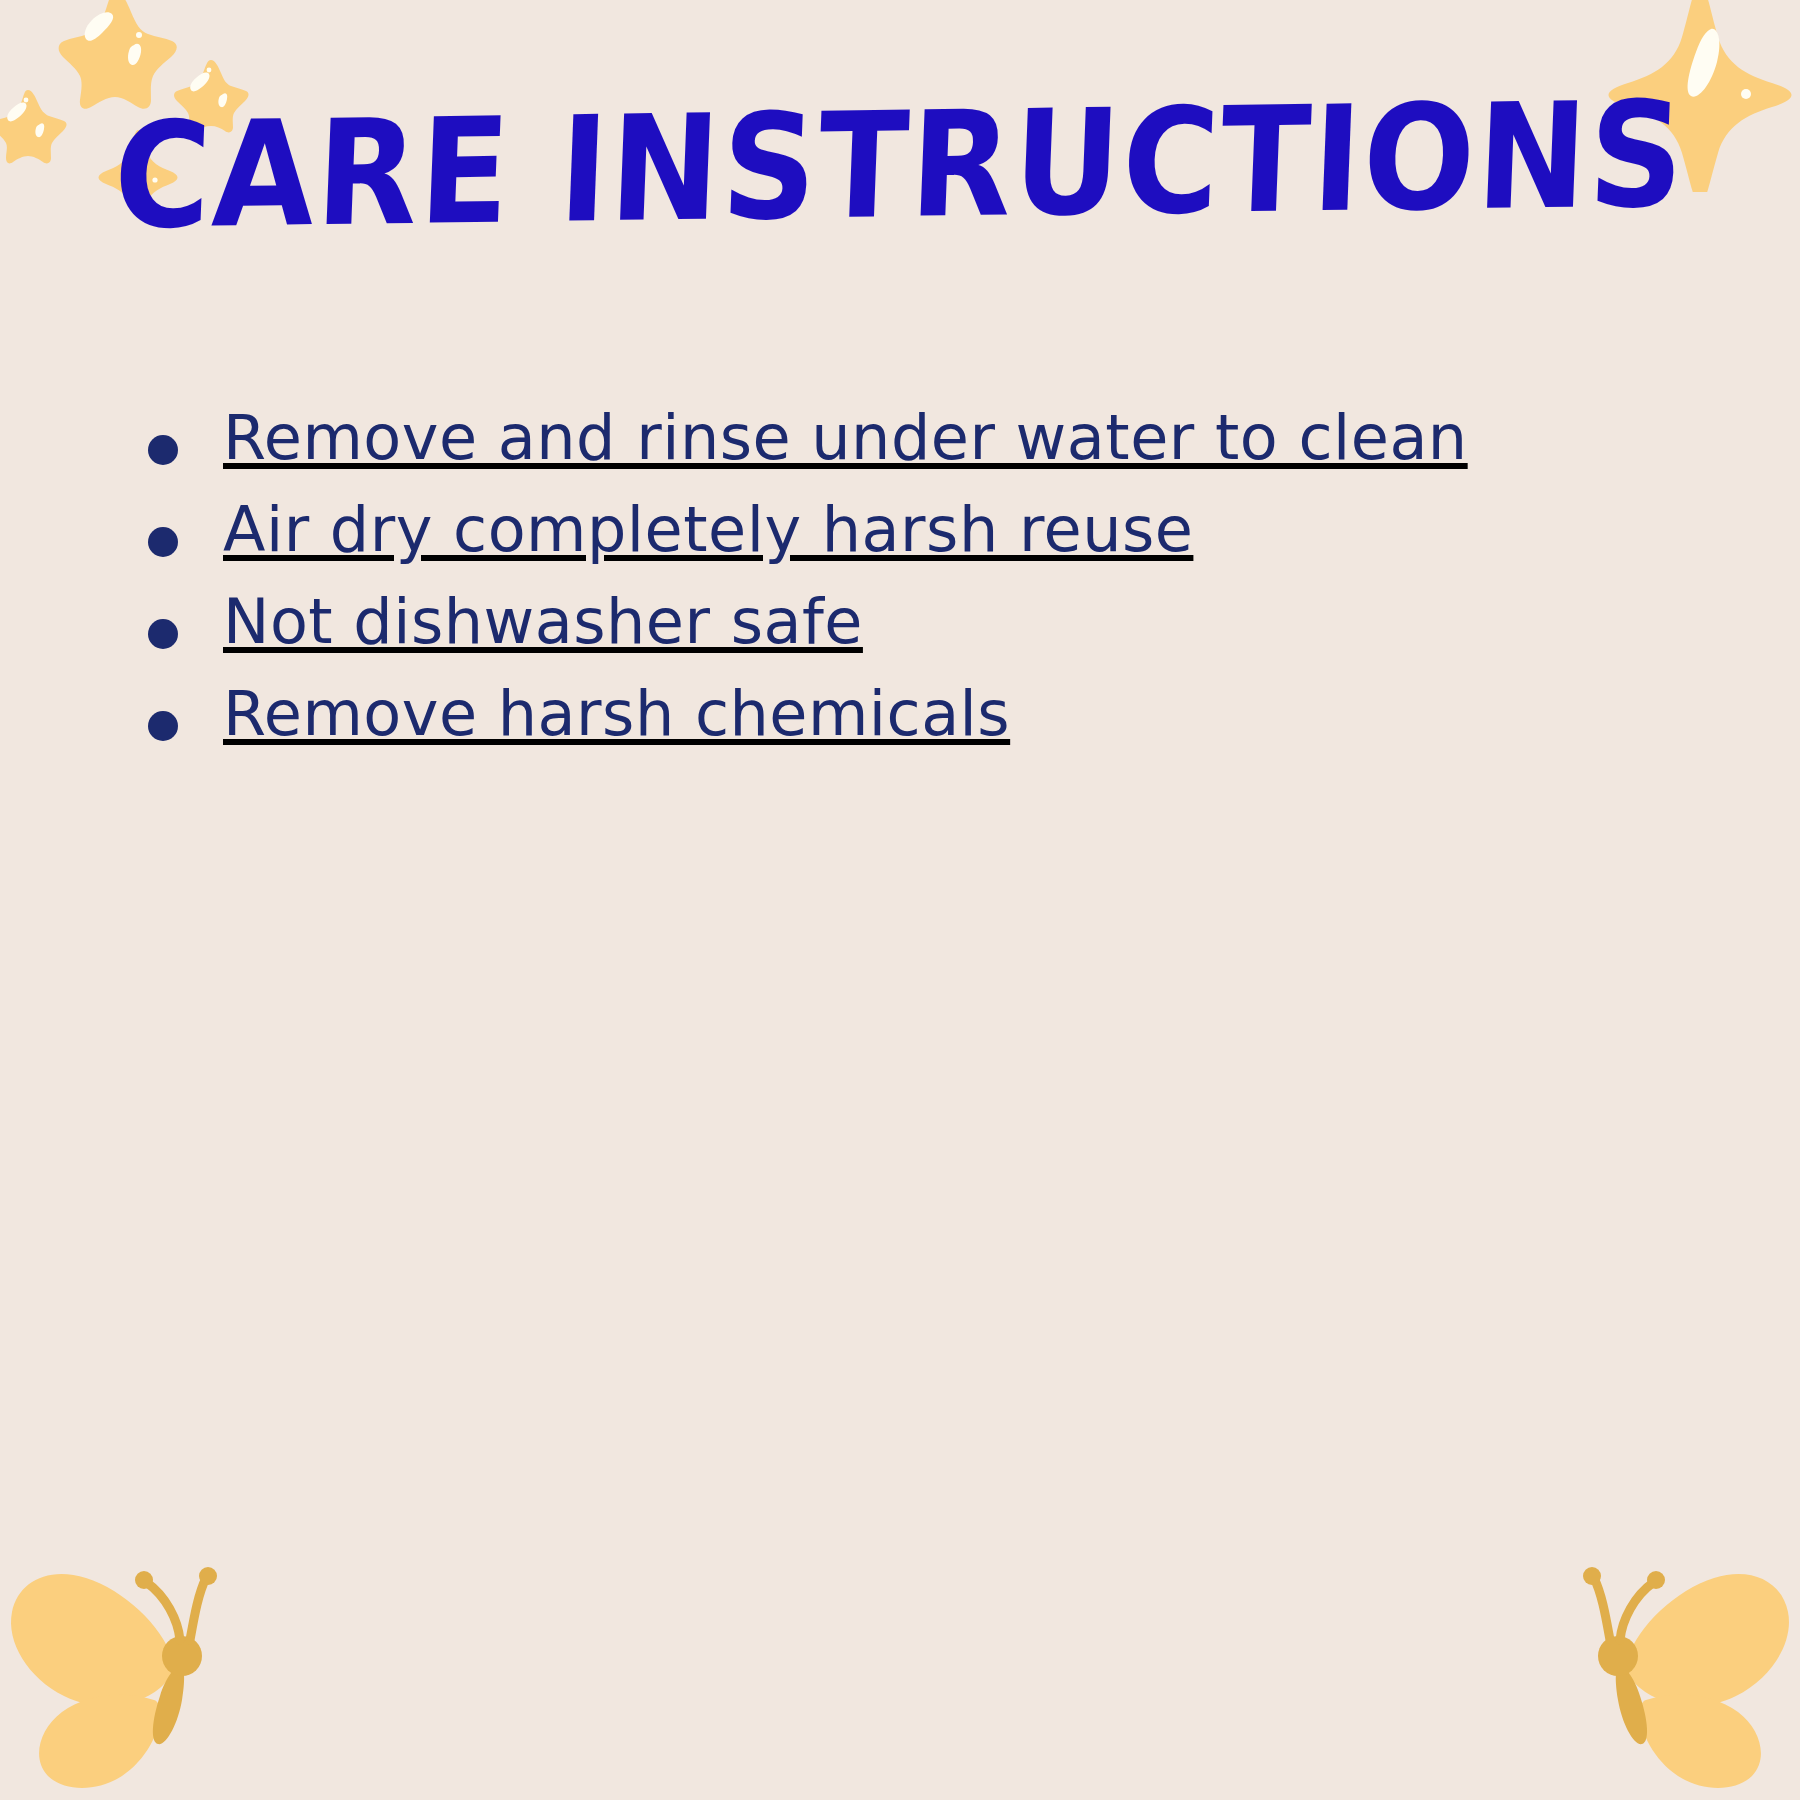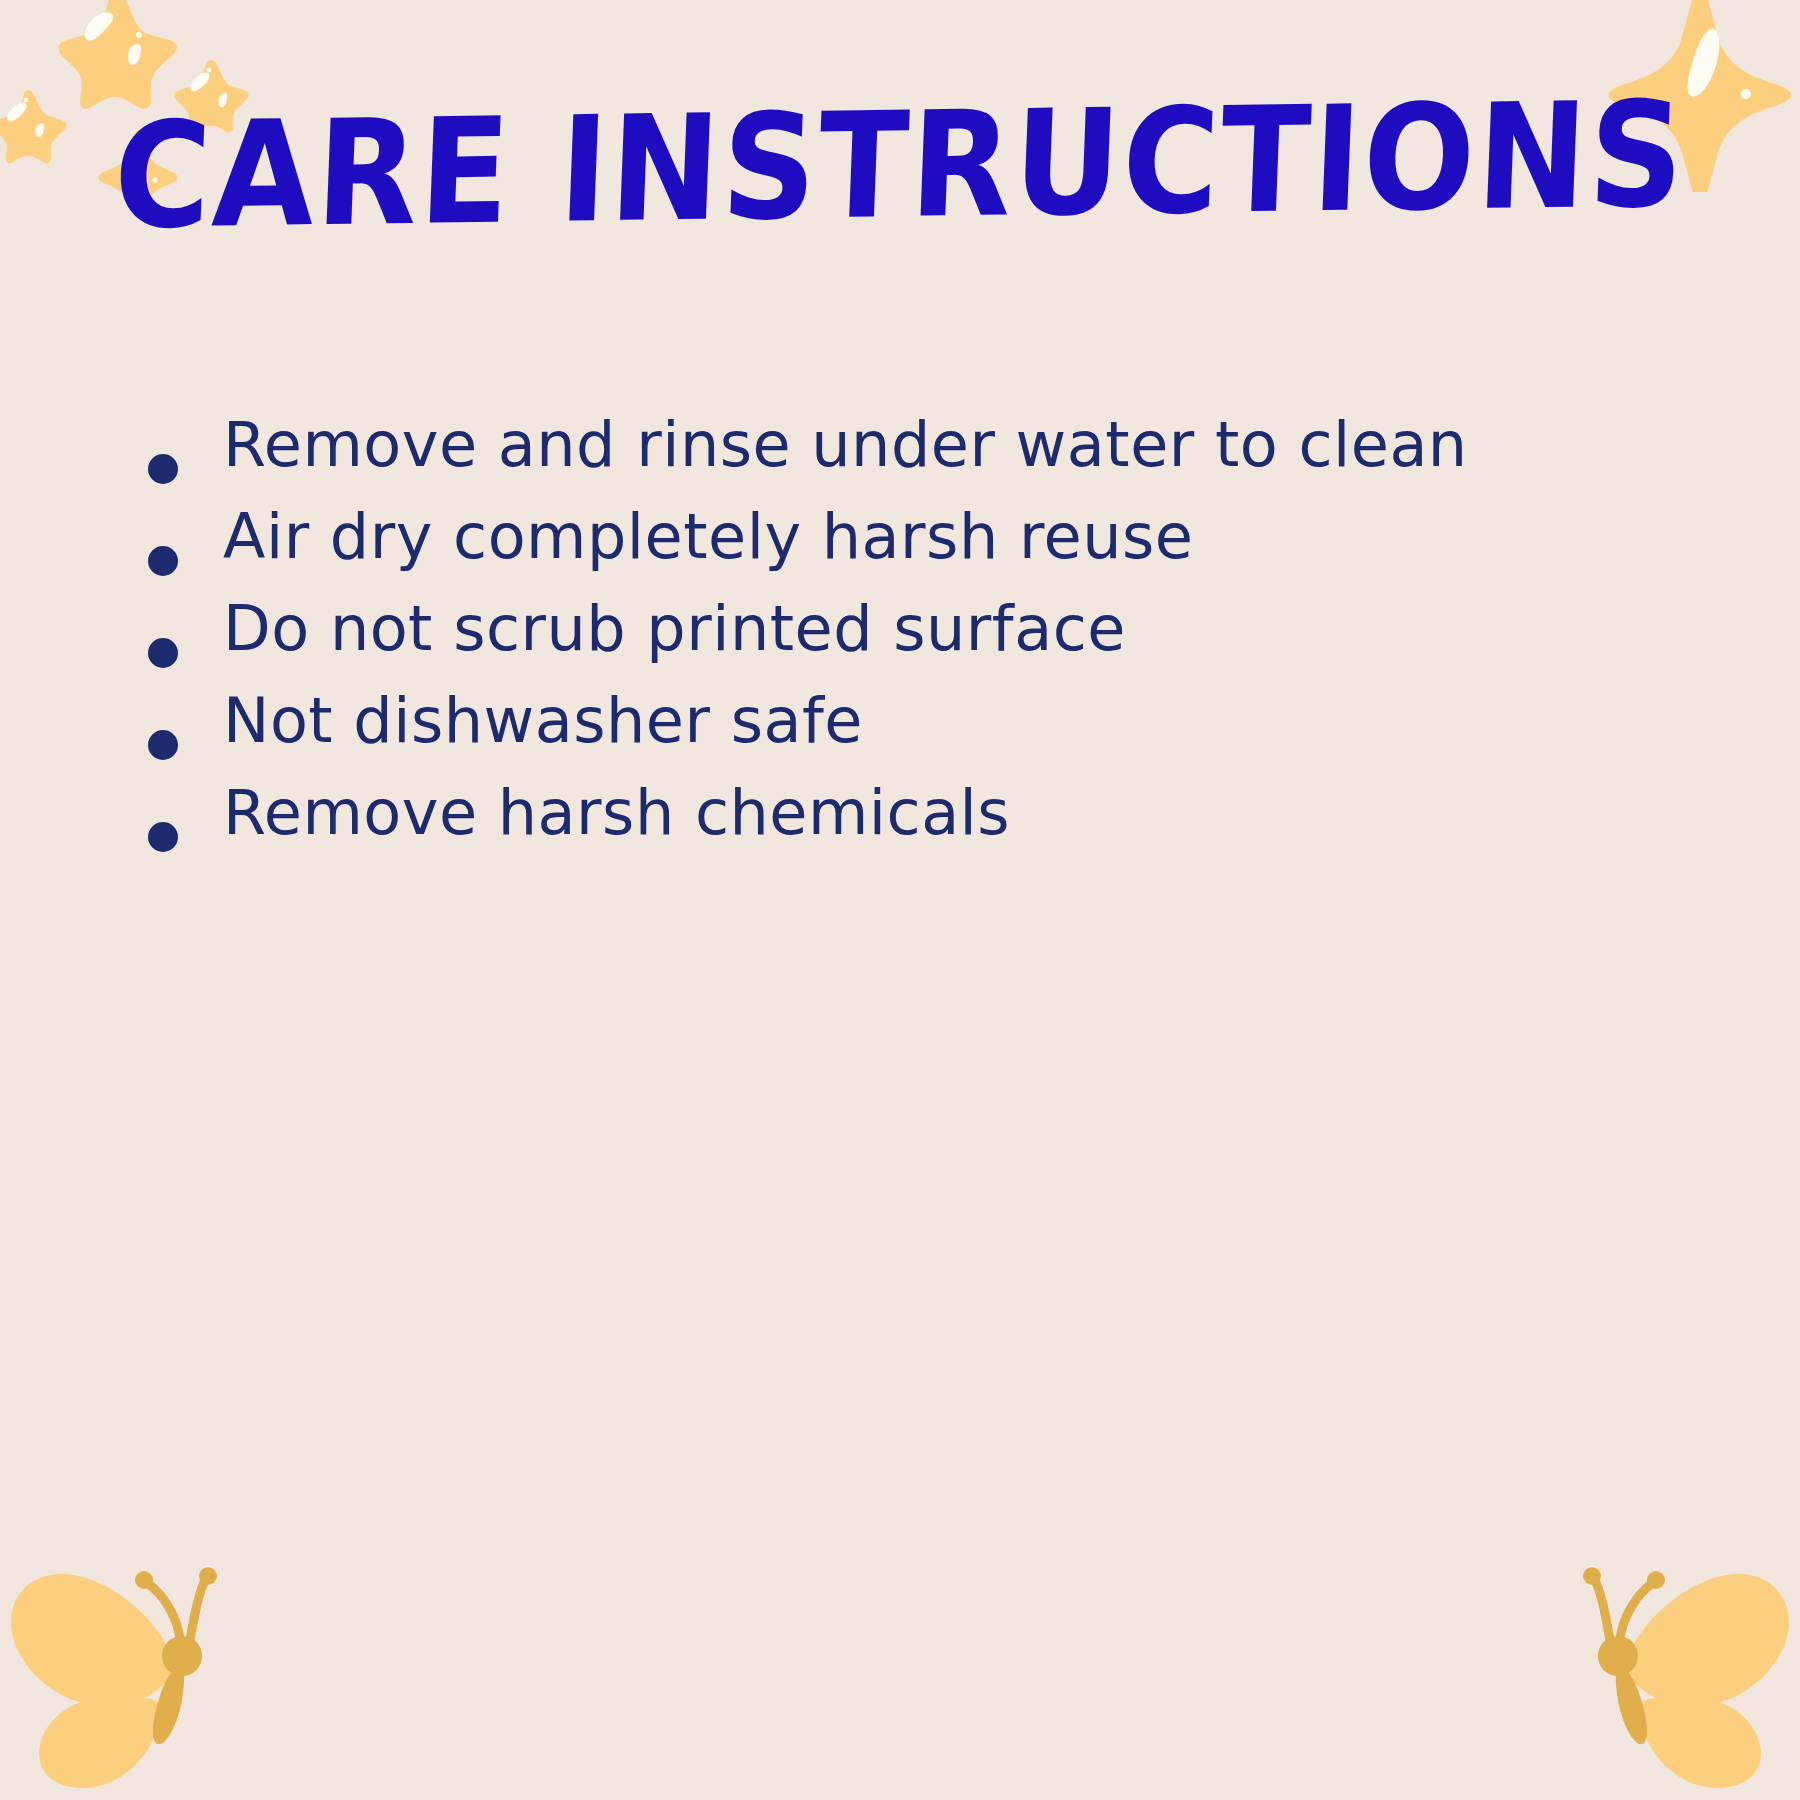--- a/index.html
+++ b/index.html
@@ -55,22 +55,23 @@
     position: absolute;
     left: 148px;
     top: 392px;
     width: 1500px;
     margin: 0;
     padding: 0;
     list-style: none;
   }
   .instruction-item {
     display: flex;
-    align-items: flex-end;
+    align-items: center;
     height: 92px;
+    text-decoration: underline;
   }
   .bullet-dot {
     flex: 0 0 auto;
     width: 30px;
     height: 30px;
     border-radius: 50%;
     background: #1C2A6E;
     margin-top: 24px;
   }
   .instruction-text {
@@ -136,24 +137,20 @@
     <li class="instruction-item">
       <span class="bullet-dot"></span>
       <span class="instruction-text">Remove and rinse under water to clean</span>
     </li>
     <li class="instruction-item">
       <span class="bullet-dot"></span>
       <span class="instruction-text">Air dry completely harsh reuse</span>
     </li>
     <li class="instruction-item">
       <span class="bullet-dot"></span>
-      <span class="instruction-text">Do not scrub printed surface</span>
-    </li>
-    <li class="instruction-item">
-      <span class="bullet-dot"></span>
       <span class="instruction-text">Not dishwasher safe</span>
     </li>
     <li class="instruction-item">
       <span class="bullet-dot"></span>
       <span class="instruction-text">Remove harsh chemicals</span>
     </li>
   </ul>
 
   <div class="deco" id="butterfly-bottomleft">
     <svg viewBox="0 0 250 250" width="250" height="250" aria-hidden="true">

